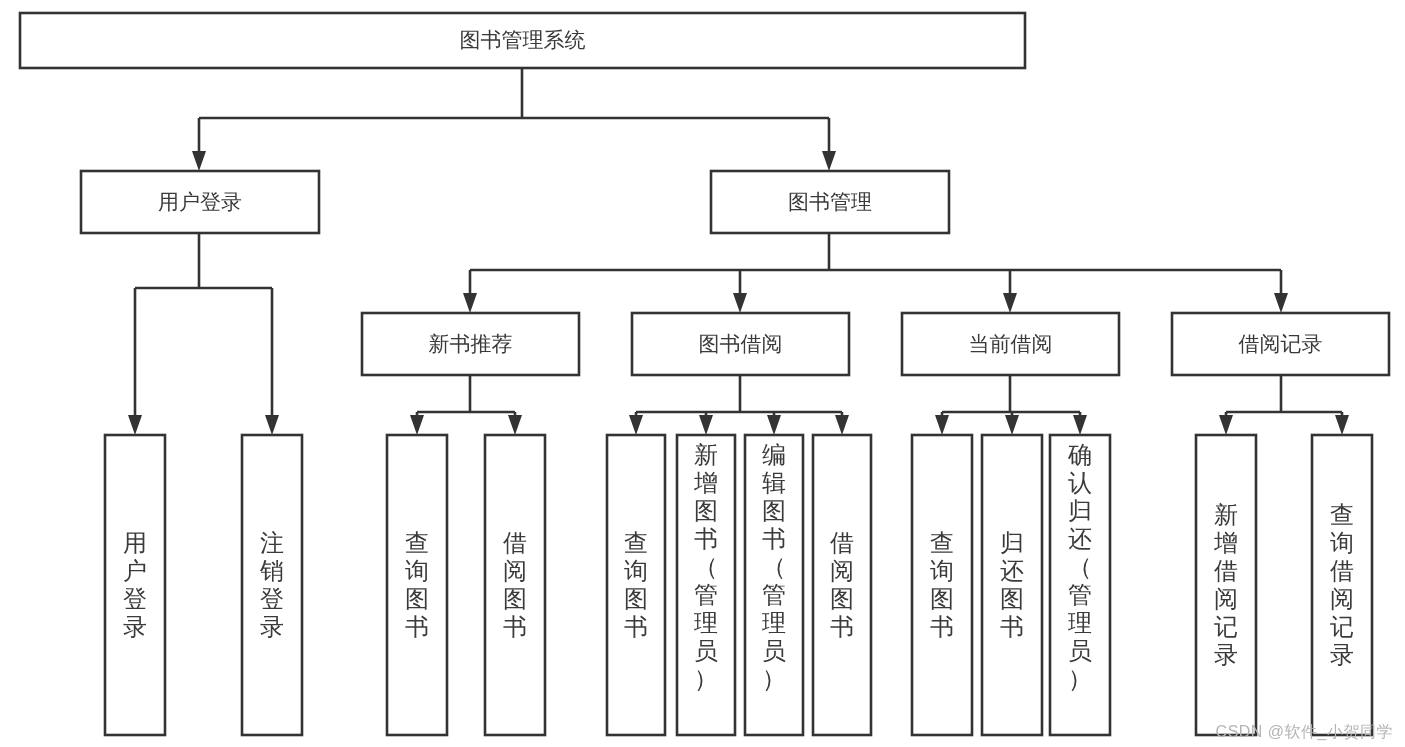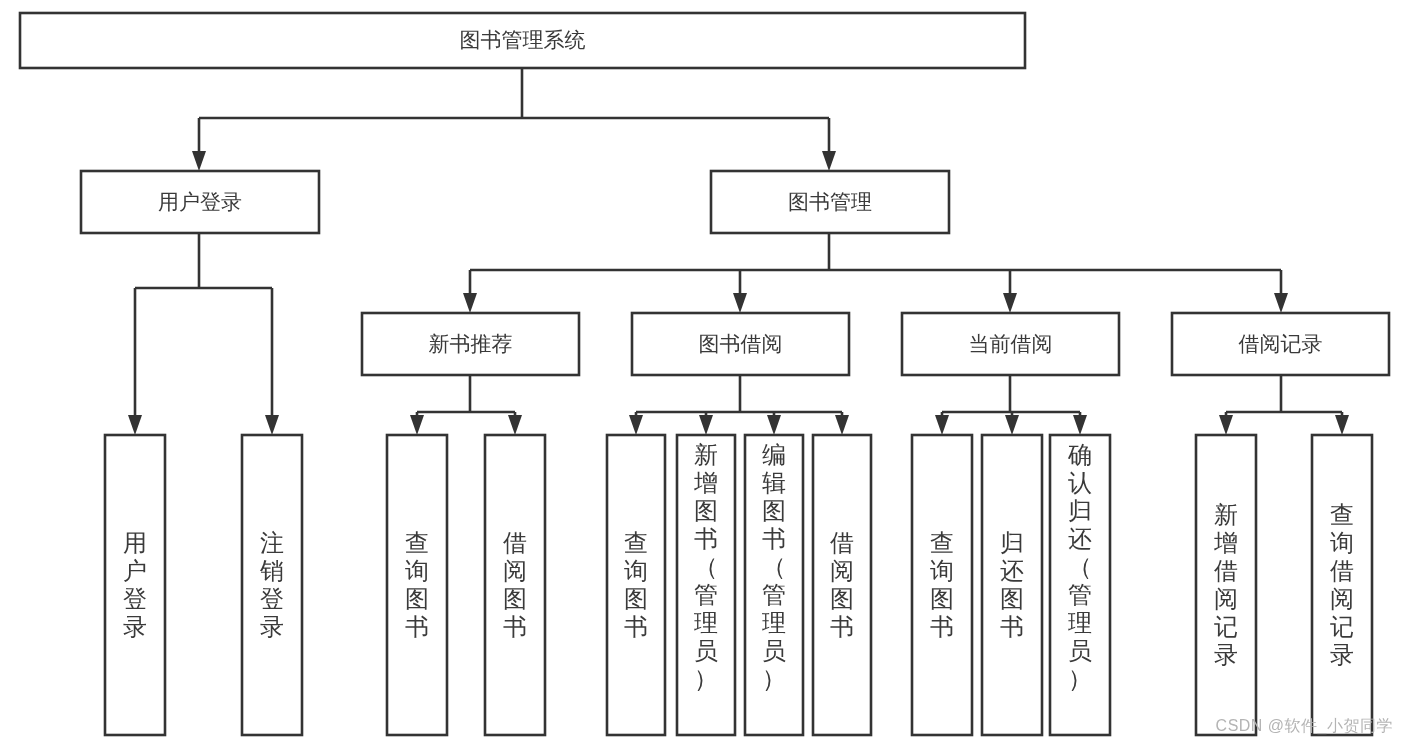--- a/index.html
+++ b/index.html
@@ -44,21 +44,21 @@
     stroke-width: 2.6;
     fill: none;
   }
   .arrow-head {
     fill: #333333;
     stroke: none;
   }
   .watermark {
     position: absolute;
     right: 12px;
-    bottom: 10px;
+    bottom: 4px;
     font-family: "Liberation Sans", "DejaVu Sans", sans-serif;
     font-size: 16px;
     color: #b4b4b4;
     white-space: nowrap;
     letter-spacing: 0.5px;
     pointer-events: none;
   }
 </style>
 </head>
 <body>

